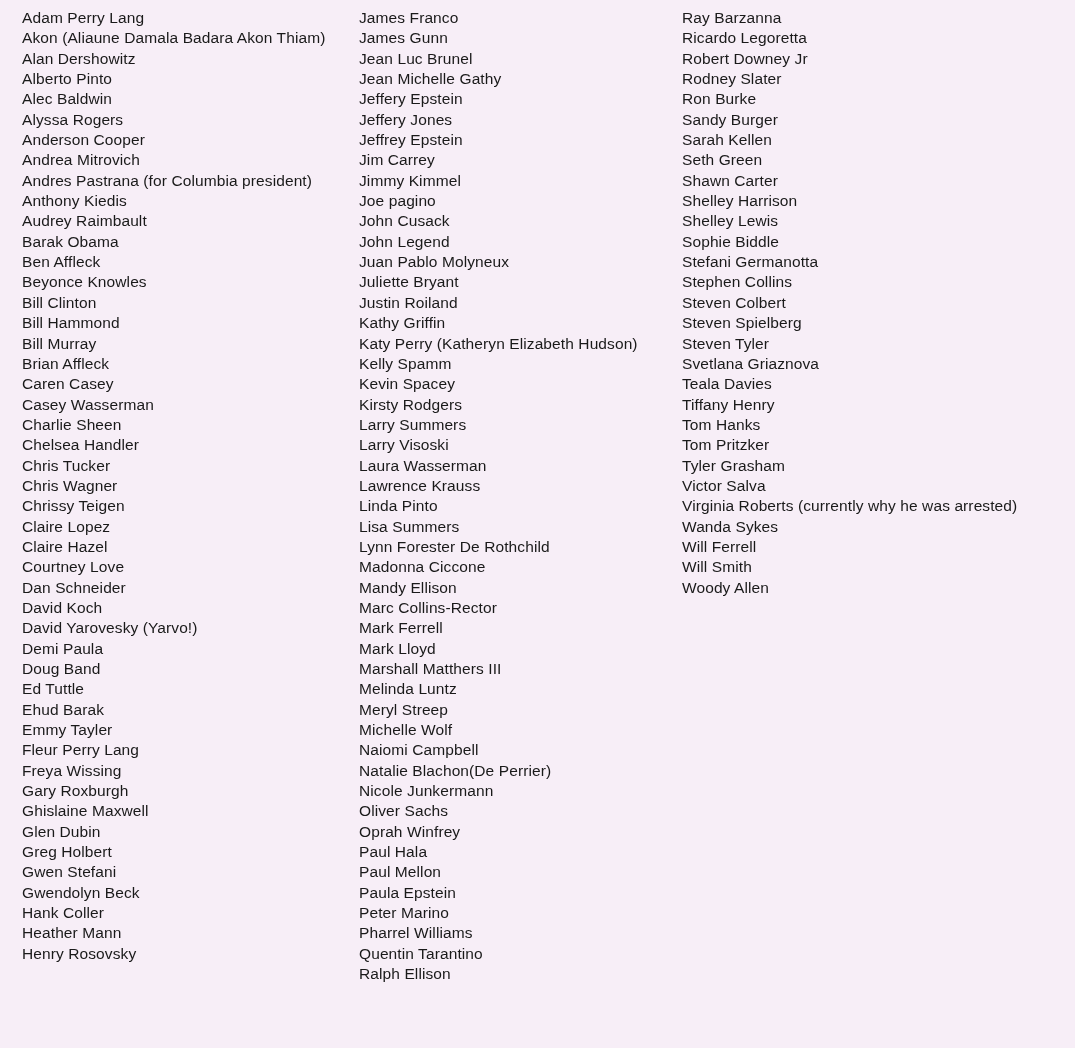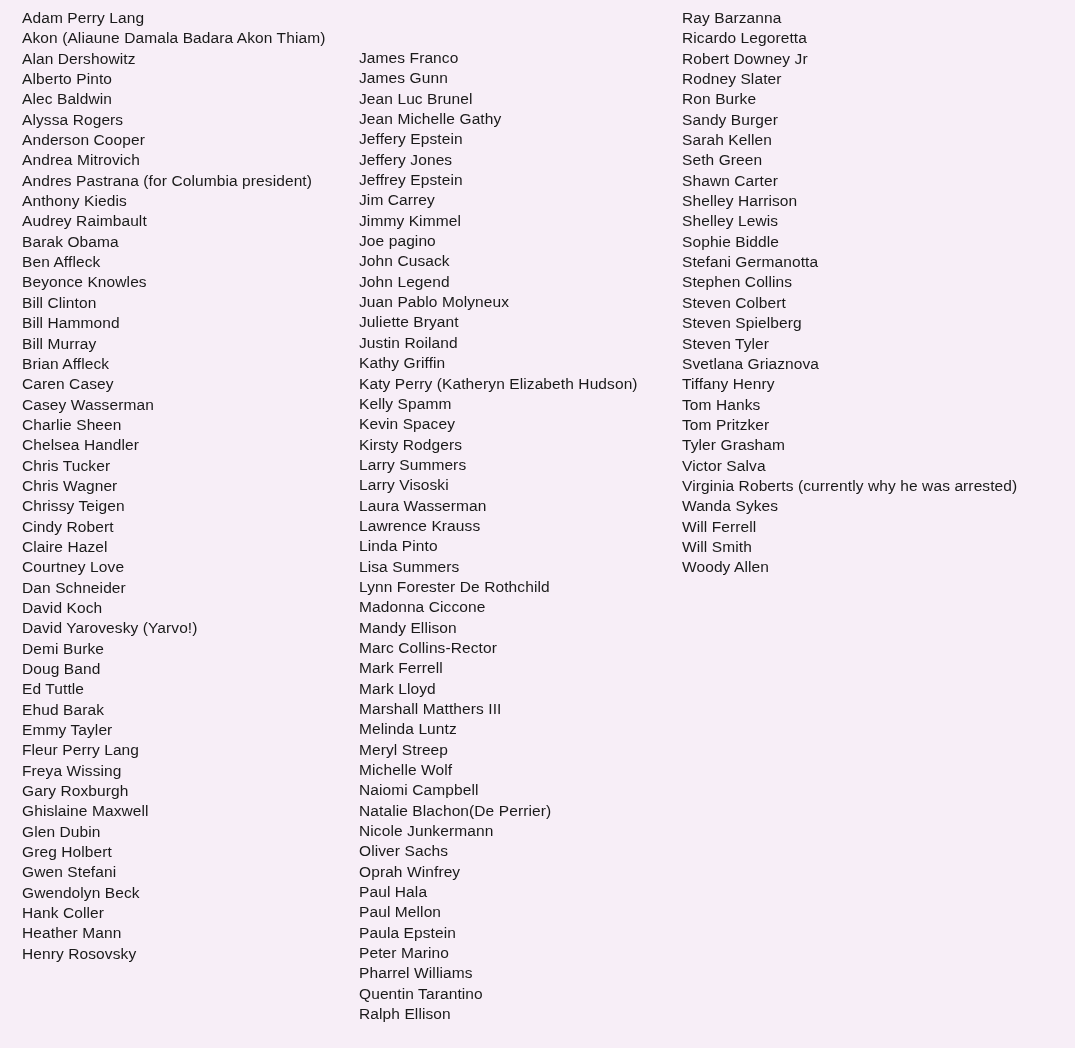--- a/index.html
+++ b/index.html
@@ -24,21 +24,21 @@
   }
   .columns {
     display: flex;
     flex-direction: row;
     align-items: flex-start;
   }
   .column {
     box-sizing: border-box;
   }
   .col-1 { width: 359px; padding-left: 22px; }
-  .col-2 { width: 323px; padding-left: 0px; margin-top: 40px; }
+  .col-2 { width: 323px; padding-left: 0px; }
   .col-3 { width: 393px; padding-left: 0px; }
   .name {
     font-size: 15.5px;
     line-height: 20.35px;
     white-space: nowrap;
     letter-spacing: 0.1px;
     color: #1a1a1a;
   }
 </style>
 </head>
@@ -65,27 +65,27 @@
         <div class="name">Bill Hammond</div>
         <div class="name">Bill Murray</div>
         <div class="name">Brian Affleck</div>
         <div class="name">Caren Casey</div>
         <div class="name">Casey Wasserman</div>
         <div class="name">Charlie Sheen</div>
         <div class="name">Chelsea Handler</div>
         <div class="name">Chris Tucker</div>
         <div class="name">Chris Wagner</div>
         <div class="name">Chrissy Teigen</div>
-        <div class="name">Cindy Robert</div>
+        <div class="name">Claire Lopez</div>
         <div class="name">Claire Hazel</div>
         <div class="name">Courtney Love</div>
         <div class="name">Dan Schneider</div>
         <div class="name">David Koch</div>
         <div class="name">David Yarovesky (Yarvo!)</div>
-        <div class="name">Demi Burke</div>
+        <div class="name">Demi Paula</div>
         <div class="name">Doug Band</div>
         <div class="name">Ed Tuttle</div>
         <div class="name">Ehud Barak</div>
         <div class="name">Emmy Tayler</div>
         <div class="name">Fleur Perry Lang</div>
         <div class="name">Freya Wissing</div>
         <div class="name">Gary Roxburgh</div>
         <div class="name">Ghislaine Maxwell</div>
         <div class="name">Glen Dubin</div>
         <div class="name">Greg Holbert</div>
@@ -157,20 +157,21 @@
         <div class="name">Shawn Carter</div>
         <div class="name">Shelley Harrison</div>
         <div class="name">Shelley Lewis</div>
         <div class="name">Sophie Biddle</div>
         <div class="name">Stefani Germanotta</div>
         <div class="name">Stephen Collins</div>
         <div class="name">Steven Colbert</div>
         <div class="name">Steven Spielberg</div>
         <div class="name">Steven Tyler</div>
         <div class="name">Svetlana Griaznova</div>
+        <div class="name">Teala Davies</div>
         <div class="name">Tiffany Henry</div>
         <div class="name">Tom Hanks</div>
         <div class="name">Tom Pritzker</div>
         <div class="name">Tyler Grasham</div>
         <div class="name">Victor Salva</div>
         <div class="name">Virginia Roberts (currently why he was arrested)</div>
         <div class="name">Wanda Sykes</div>
         <div class="name">Will Ferrell</div>
         <div class="name">Will Smith</div>
         <div class="name">Woody Allen</div>

